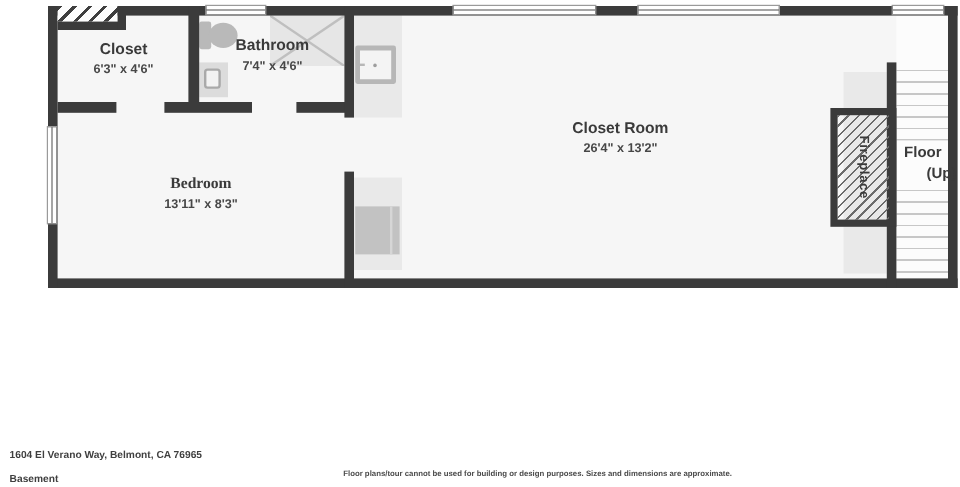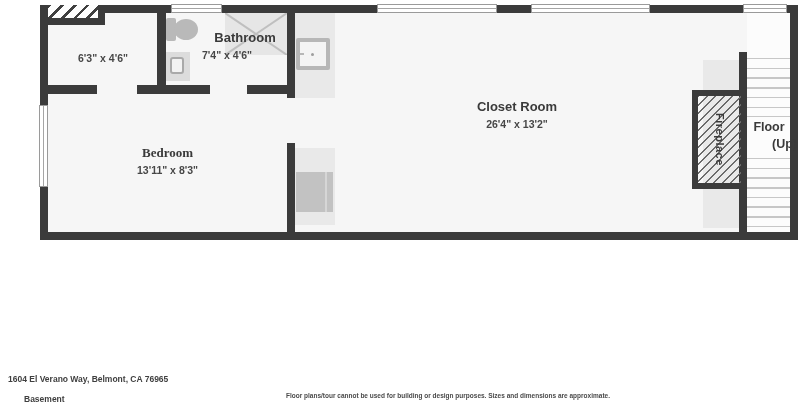--- a/index.html
+++ b/index.html
@@ -74,31 +74,32 @@
   <div class="win-h" style="left:531px;top:4px;width:119px;height:9px;"></div>
   <div class="win-h" style="left:743px;top:4px;width:44px;height:9px;"></div>
   <div class="win-v" style="left:39px;top:105px;width:9px;height:82px;"></div>
 
   <div class="abs hatch-cl" style="left:48px;top:5px;width:57px;height:20px;border-right:7px solid #3b3b3b;border-bottom:7px solid #3b3b3b;"></div>
 
   <div class="abs hatch-fp" style="left:692px;top:90px;width:55px;height:99px;border:6px solid #3b3b3b;display:flex;align-items:center;justify-content:center;">
     <span style="writing-mode:vertical-rl;font-weight:700;font-size:11px;color:#3a3a3a;background:rgba(255,255,255,0.0);letter-spacing:0.5px;">Fireplace</span>
   </div>
 
+  <div class="rname" style="left:48px;top:34px;width:110px;">Closet</div>
   <div class="rdims" style="left:48px;top:52px;width:110px;">6'3" x 4'6"</div>
 
-  <div class="rname" style="left:166px;top:31px;width:122px;margin-left:18px;">Bathroom</div>
+  <div class="rname" style="left:166px;top:31px;width:122px;">Bathroom</div>
   <div class="rdims" style="left:166px;top:49px;width:122px;">7'4" x 4'6"</div>
 
   <div class="rname" style="left:48px;top:146px;width:239px;font-family:Liberation Serif, serif;">Bedroom</div>
   <div class="rdims" style="left:48px;top:164px;width:239px;">13'11" x 8'3"</div>
 
   <div class="rname" style="left:295px;top:100px;width:444px;">Closet Room</div>
   <div class="rdims" style="left:295px;top:118px;width:444px;">26'4" x 13'2"</div>
 
   <div class="rname" style="left:741px;top:120px;width:56px;font-size:12.5px;">Floor</div>
   <div class="rname" style="left:741px;top:137px;width:56px;font-size:12.5px;text-align:right;">(Up)</div>
 
   <div class="footer-line" style="left:8px;top:374px;font-size:8.5px;">1604 El Verano Way, Belmont, CA 76965</div>
-  <div class="footer-line" style="left:8px;top:394px;font-size:8.5px;margin-left:16px;">Basement</div>
+  <div class="footer-line" style="left:8px;top:394px;font-size:8.5px;">Basement</div>
   <div class="footer-line" style="left:286px;top:392px;font-size:6.5px;color:#4a4a4a;">Floor plans/tour cannot be used for building or design purposes. Sizes and dimensions are approximate.</div>
 
 </div>
 
 </body></html>

